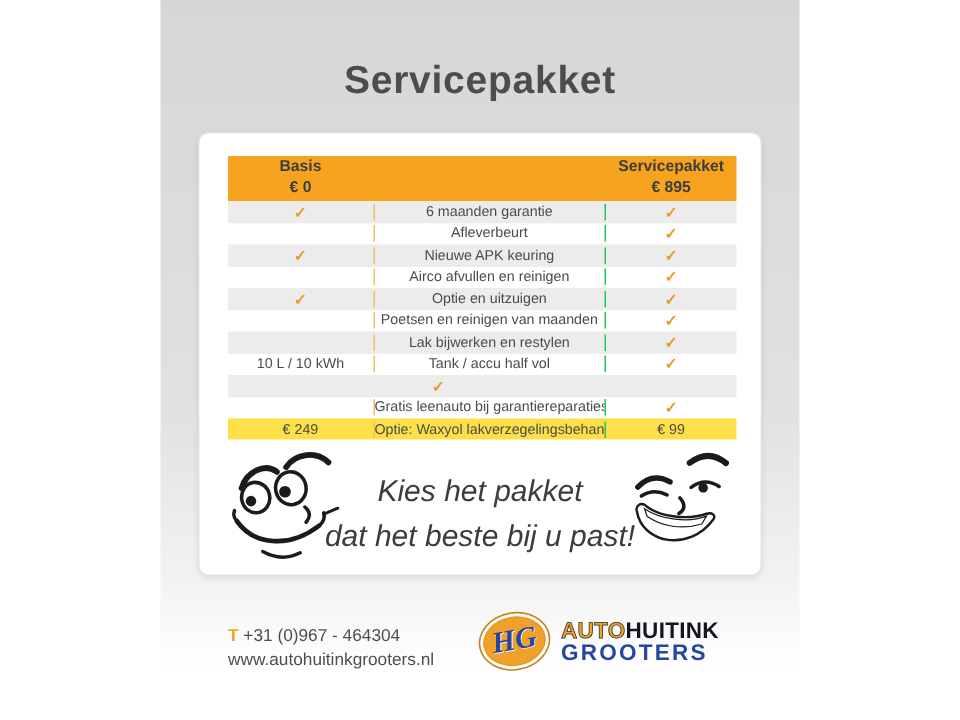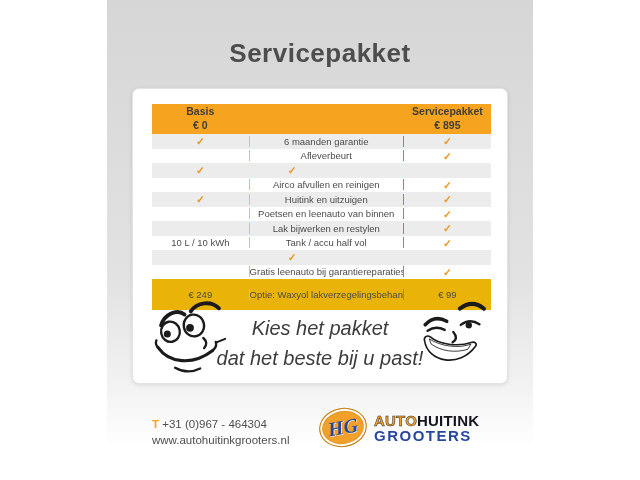--- a/index.html
+++ b/index.html
@@ -30,21 +30,21 @@
   .col-feature { width:45.8%; }
   .col-service { width:25.7%; }
 
   .trow { display:flex; height:14.5px; align-items:center;
           font-size:9.5px; color:#4b4b4b; text-align:center; background:#ffffff; }
   .trow.odd { background:#ececec; }
   .tcell { overflow:hidden; white-space:nowrap; }
   .tcell.col-feature { border-left:1px solid #f3bb62; border-right:1px solid #22c55e; }
   .check { color:#e89b2a; font-weight:bold; font-size:10.5px; }
 
-  .trow.option { background:#eab308; height:31px; }
+  .trow.option { background:#fde047; height:14px; }
 
   .promo { position:absolute; left:0; top:202px; width:100%; height:90px; }
   .promo-text {
     position:absolute; left:50%; top:22px; transform:translateX(-50%);
     width:220px; text-align:center; font-size:20px; font-style:italic; color:#3c3c3c; line-height:1.5;
   }
   .smiley { position:absolute; }
   .smiley.left  { left:14px;  top:6px;  width:86px; height:82px; }
   .smiley.right { right:8px;  top:2px;  width:88px; height:88px; }
   .smiley svg { width:100%; height:100%; }
@@ -100,35 +100,36 @@
               <div class="tcell col-feature">6 maanden garantie</div>
               <div class="tcell col-service"><span class="check">✓</span></div>
             </div>
             <div class="trow">
               <div class="tcell col-basis"></div>
               <div class="tcell col-feature">Afleverbeurt</div>
               <div class="tcell col-service"><span class="check">✓</span></div>
             </div>
             <div class="trow odd">
               <div class="tcell col-basis"><span class="check">✓</span></div>
+              <div class="tcell col-feature">Nieuwe APK keuring</div>
               <div class="tcell col-service"><span class="check">✓</span></div>
             </div>
             <div class="trow">
               <div class="tcell col-basis"></div>
               <div class="tcell col-feature">Airco afvullen en reinigen</div>
               <div class="tcell col-service"><span class="check">✓</span></div>
             </div>
             <div class="trow odd">
               <div class="tcell col-basis"><span class="check">✓</span></div>
-              <div class="tcell col-feature">Huitink en uitzuigen</div>
-              <div class="tcell col-service"><span class="check">✓</span></div>
-            </div>
-            <div class="trow">
-              <div class="tcell col-basis"></div>
-              <div class="tcell col-feature">Poetsen en leenauto van binnen</div>
+              <div class="tcell col-feature">Optie en uitzuigen</div>
+              <div class="tcell col-service"><span class="check">✓</span></div>
+            </div>
+            <div class="trow">
+              <div class="tcell col-basis"></div>
+              <div class="tcell col-feature">Poetsen en reinigen van maanden</div>
               <div class="tcell col-service"><span class="check">✓</span></div>
             </div>
             <div class="trow odd">
               <div class="tcell col-basis"></div>
               <div class="tcell col-feature">Lak bijwerken en restylen</div>
               <div class="tcell col-service"><span class="check">✓</span></div>
             </div>
             <div class="trow">
               <div class="tcell col-basis">10 L / 10 kWh</div>
               <div class="tcell col-feature">Tank / accu half vol</div>

